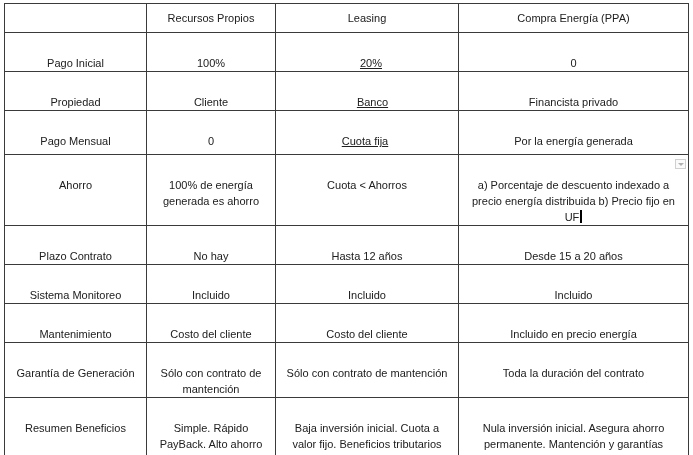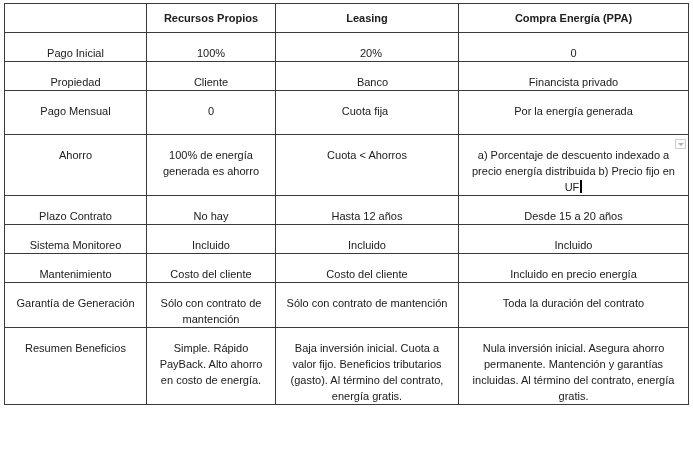--- a/index.html
+++ b/index.html
@@ -11,27 +11,27 @@
     width: 684px;
     font-size: 11px; line-height: 16px;
   }
   table.cmp td, table.cmp th {
     border: 1px solid #3a3a3a;
     padding: 0 6px;
     text-align: center;
     vertical-align: top;
     box-sizing: border-box;
   }
-  table.cmp th { font-weight: bold; height: 29px; vertical-align: middle; padding-top: 0; }
-  table.cmp td { padding-top: 12px; }
+  table.cmp th { font-weight: normal; height: 29px; vertical-align: middle; padding-top: 0; }
+  table.cmp td { padding-top: 22px; }
   col.c0 { width: 142px; }
   col.c1 { width: 129px; }
   col.c2 { width: 183px; }
   col.c3 { width: 230px; }
-  td.leasing-left { text-align: left; padding-left: 8px; }
+  td.leasing-left { text-align: left; padding-left: 8px; text-decoration: underline; }
   td.ppa-ahorro { position: relative; padding-right: 14px; }
   .dropdown-icon {
     position: absolute; right: 2px; top: 4px;
     width: 11px; height: 10px; border: 1px solid #d0d0d0; background: #fafafa;
     box-sizing: border-box;
   }
   .dropdown-icon::after {
     content: ""; position: absolute; left: 2px; top: 3px;
     border-left: 3px solid transparent; border-right: 3px solid transparent;
     border-top: 3px solid #b0b0b0;

